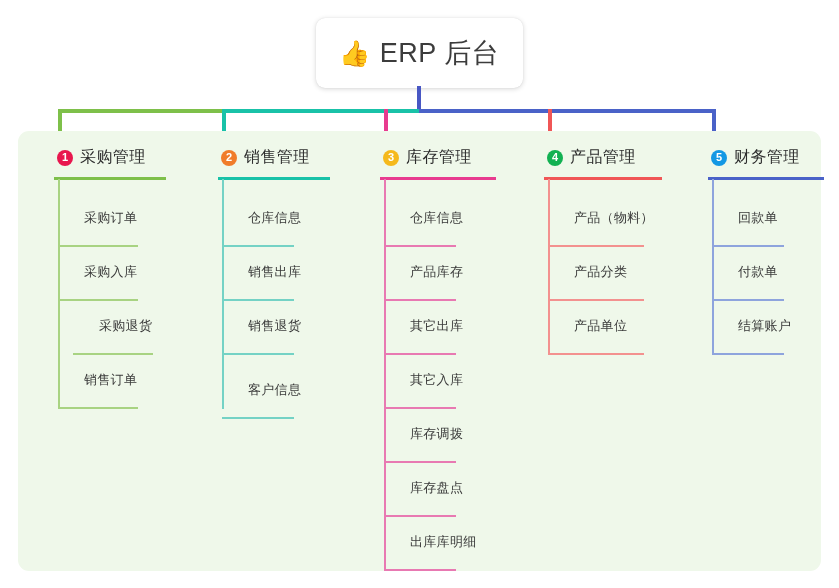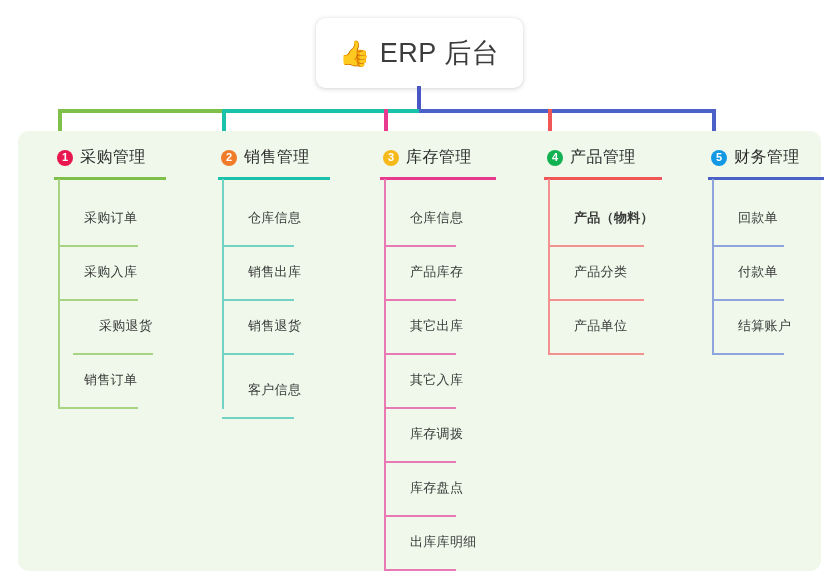--- a/index.html
+++ b/index.html
@@ -253,21 +253,21 @@
           <div class="leaf-rule" style="width: 72px; background: rgb(232, 121, 178);"></div>
         </div>
       </div>
       <div class="branch" style="left: 526px; top: 145px; width: 148px; height: 210px;">
         <div class="branch-head">
           <span class="badge" style="background: rgb(18, 177, 82);">4</span>
           <span class="branch-label">产品管理</span>
         </div>
         <div class="head-rule" style="width: 118px; background: rgb(240, 86, 86);"></div>
         <div class="stem" style="height: 176px; background: rgb(243, 145, 143);"></div>
-        <div class="leaf" style="top: 48px; width: 96px; font-weight: bold;">
+        <div class="leaf" style="top: 48px; width: 96px;">
           <div class="leaf-text">产品（物料）</div>
           <div class="leaf-rule" style="width: 96px; background: rgb(243, 145, 143);"></div>
         </div>
         <div class="leaf" style="top: 102px; width: 96px;">
           <div class="leaf-text">产品分类</div>
           <div class="leaf-rule" style="width: 96px; background: rgb(243, 145, 143);"></div>
         </div>
         <div class="leaf" style="top: 156px; width: 96px;">
           <div class="leaf-text">产品单位</div>
           <div class="leaf-rule" style="width: 96px; background: rgb(243, 145, 143);"></div>

